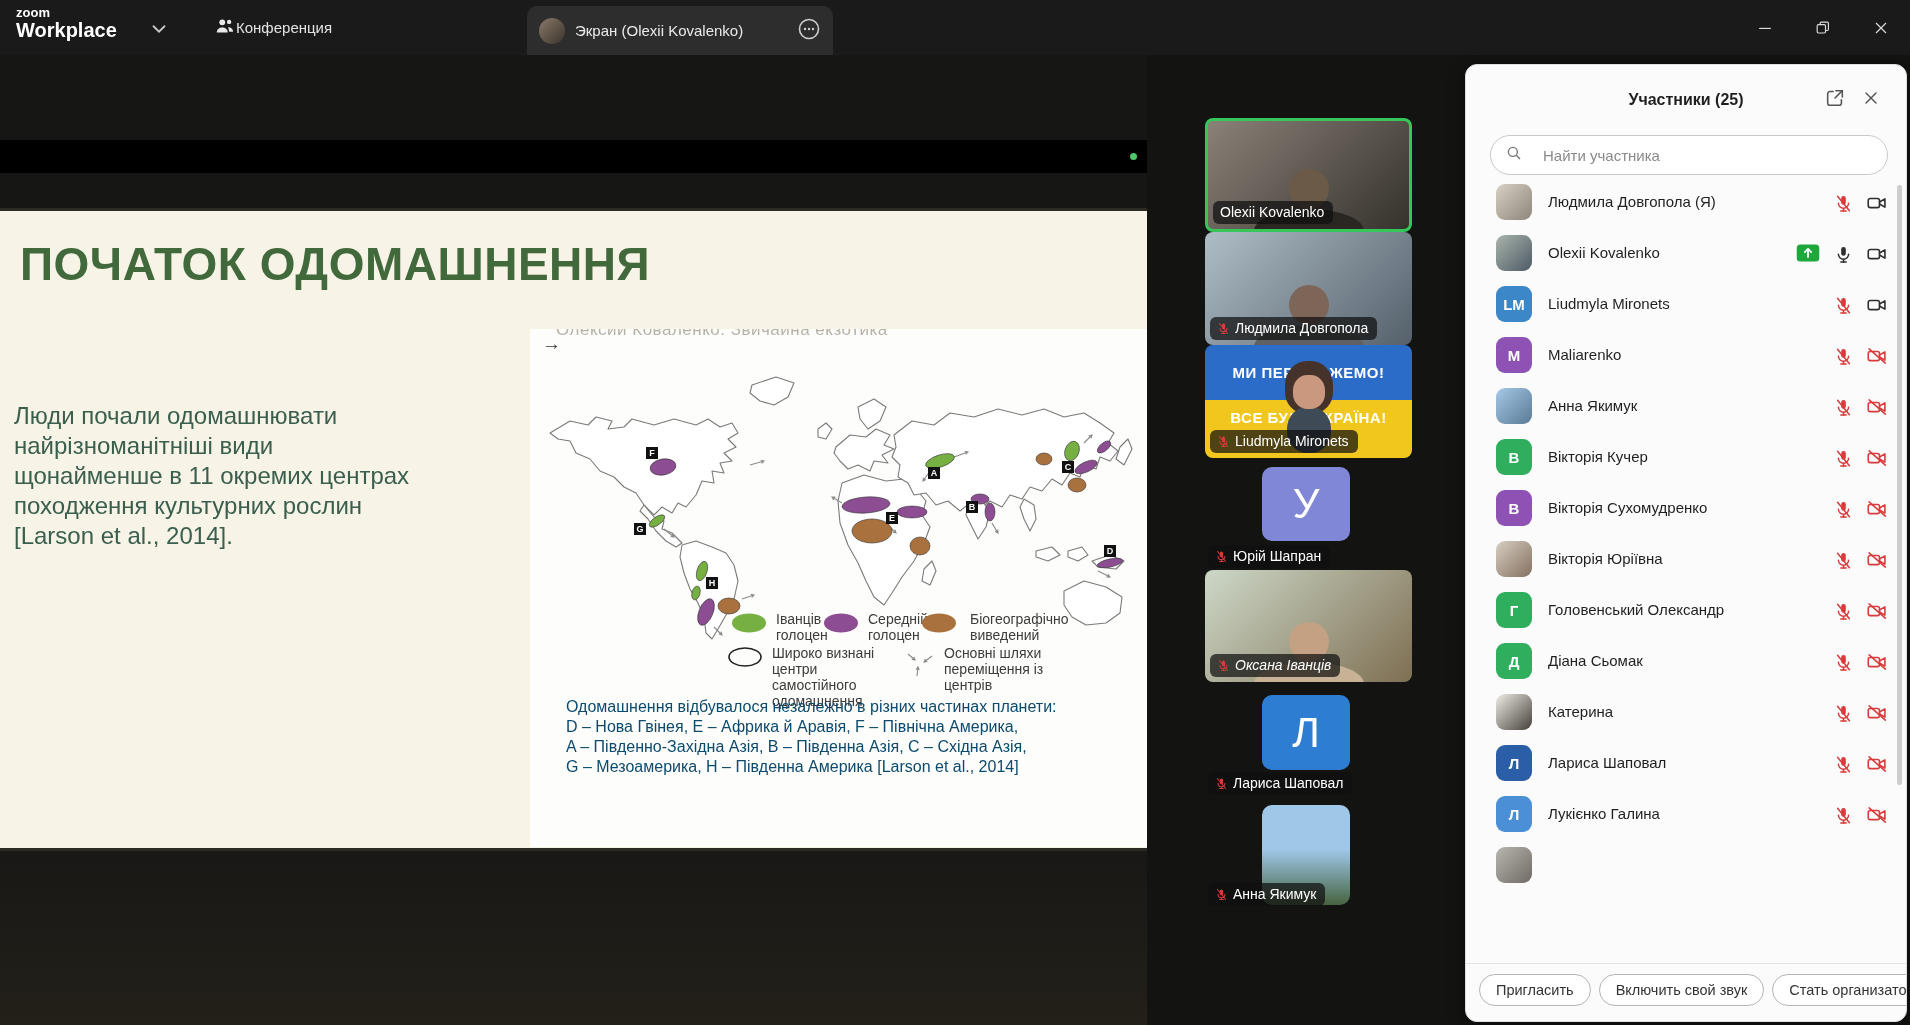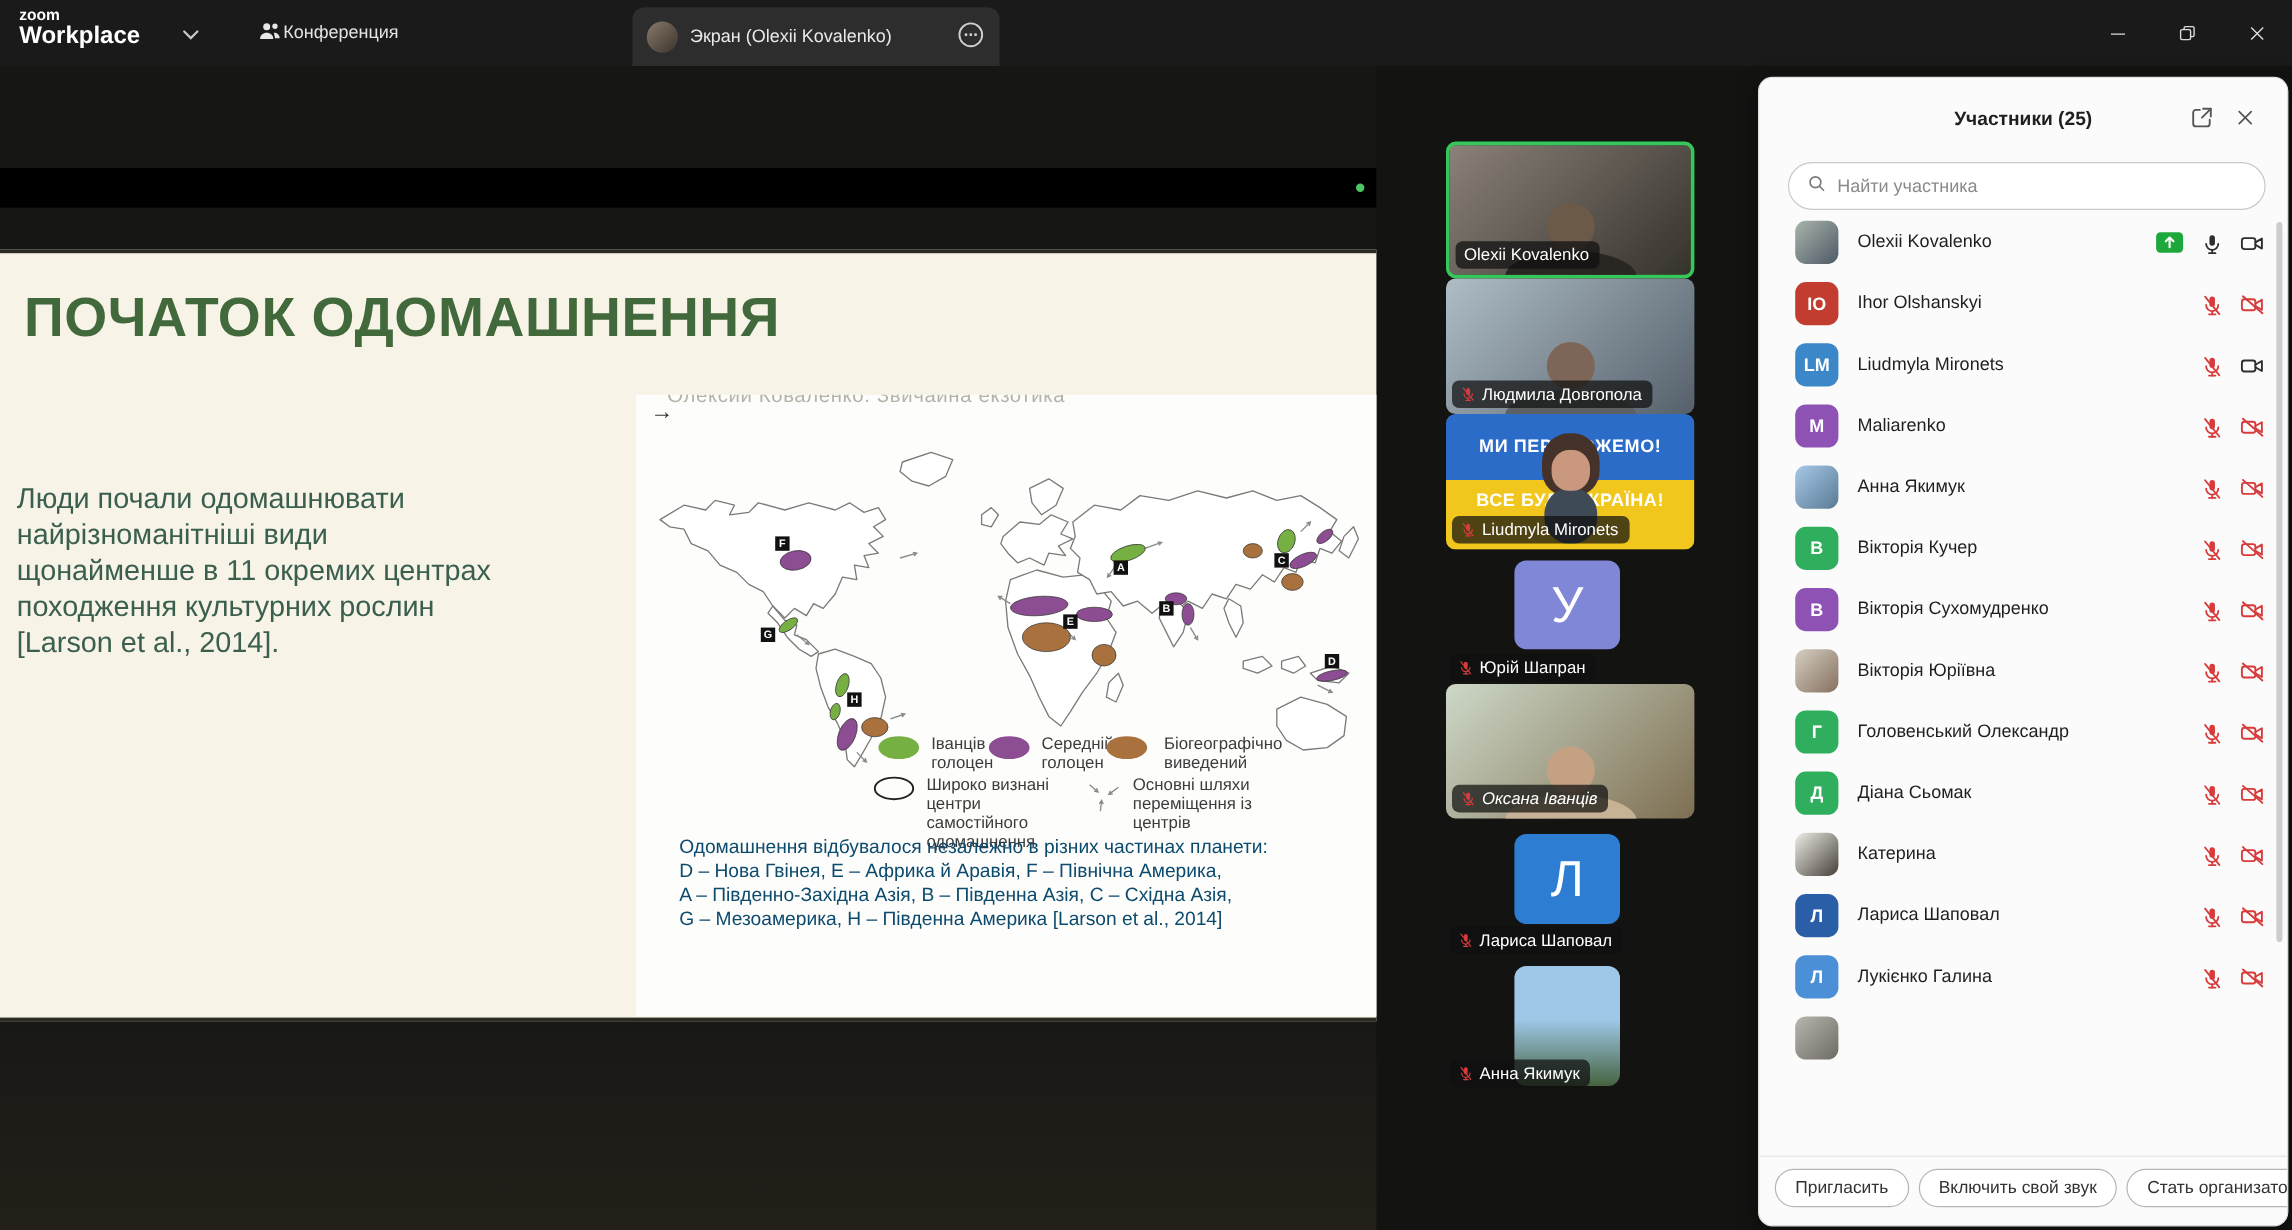--- a/index.html
+++ b/index.html
@@ -65,21 +65,21 @@
   .flag-head:after { content:""; position:absolute; left:13px; top:14px; width:32px; height:34px; border-radius:45%; background:#c9987e; box-shadow:0 38px 0 6px #3e4a56; }
   .sil { position:absolute; bottom:-2px; left:50%; transform:translateX(-50%); width:110px; height:62px; }
   .sil:before { content:""; position:absolute; left:50%; top:0; transform:translateX(-50%); width:40px; height:40px; border-radius:50%; background:var(--head,#6b5a48); }
   .sil:after { content:""; position:absolute; left:0; bottom:-22px; width:110px; height:44px; border-radius:50% 50% 0 0; background:var(--shirt,#2a2622); }
 
   
   .panel { position:absolute; left:1465px; top:64px; width:442px; height:958px; background:#fbfbfb; border:1px solid #e0e0e0; border-radius:12px; overflow:hidden; box-shadow:0 4px 18px rgba(0,0,0,0.45); }
   .panel-title { position:absolute; left:0; right:0; top:26px; text-align:center; font-size:16px; font-weight:bold; color:#1f1f1f; }
   .panel-popout { position:absolute; right:58px; top:20px; width:26px; height:26px; display:flex; align-items:center; justify-content:center; }
   .panel-close { position:absolute; right:22px; top:20px; width:26px; height:26px; display:flex; align-items:center; justify-content:center; }
-  .search { position:absolute; left:24px; top:70px; width:398px; height:40px; border:1px solid #c9c9c9; border-radius:20px; background:#fff; display:flex; align-items:center; gap:8px; padding:0 14px; }
+  .search { position:absolute; left:24px; top:70px; width:398px; height:40px; border:1px solid #c9c9c9; border-radius:20px; background:#fff; display:flex; align-items:center; gap:20px; padding:0 14px; }
   .search input { border:none; outline:none; flex:1; font-size:15px; color:#333; background:transparent; font-family:"Liberation Sans",sans-serif; }
   .search input::placeholder { color:#8a8a8a; }
   .plist { position:absolute; left:0; top:112px; width:442px; height:786px; overflow:hidden; }
   .p-row { position:relative; height:51px; }
   .p-avatar { position:absolute; left:30px; top:7px; width:36px; height:36px; border-radius:9px; display:flex; align-items:center; justify-content:center; color:#fff; font-size:15px; font-weight:bold; }
   .p-name { position:absolute; left:82px; top:16px; font-size:15px; color:#1f1f1f; white-space:nowrap; }
   .p-ic { position:absolute; top:15px; width:26px; height:22px; display:flex; align-items:center; justify-content:center; }
   .p-mic { left:364px; } .p-cam { left:398px; } .p-share { left:330px; top:16px; position:absolute; }
   .pscroll { position:absolute; right:4px; top:120px; width:5px; height:600px; border-radius:3px; background:#cdcdcd; }
   .p-divider { position:absolute; left:0; top:898px; width:442px; height:1px; background:#e4e4e4; }
@@ -413,20 +413,43 @@
       <span>
         <svg viewBox="0 0 24 24" width="18" height="18" fill="none" stroke="#777" stroke-width="1.8">
             <circle cx="10.5" cy="10.5" r="6"></circle>
             <line x1="15" y1="15" x2="20" y2="20"></line>
           </svg>
       </span>
       <input type="text" placeholder="Найти участника" style="">
     </div>
     <div class="plist" id="plist">
         <div class="p-row">
+          <div class="p-avatar" style="background: linear-gradient(135deg, rgb(217, 208, 196), rgb(141, 134, 123));"></div>
+          <span class="p-name">Людмила Довгопола (Я)</span>
+          <span class="p-ic p-mic">
+            <svg viewBox="0 0 24 24" width="19" height="19">
+              <g fill="none" stroke="#d83b3b" stroke-width="1.9" stroke-linecap="round">
+                <rect x="9.1" y="2.6" width="5.8" height="11" rx="2.9" fill="#d83b3b" stroke="none"></rect>
+                <path d="M5.6 11.6a6.4 6.4 0 0 0 12.8 0"></path>
+                <line x1="12" y1="18.2" x2="12" y2="21.4"></line>
+                <line x1="8.6" y1="21.4" x2="15.4" y2="21.4"></line>
+                <line x1="4.5" y1="2.8" x2="19.5" y2="21.2"></line>
+              </g>
+            </svg>
+          </span>
+          <span class="p-ic p-cam">
+            <svg viewBox="0 0 26 24" width="22" height="20">
+              <g fill="none" stroke="#2e2e2e" stroke-width="1.9" stroke-linejoin="round" stroke-linecap="round">
+                <rect x="2.5" y="6.5" width="13.5" height="11" rx="2.5"></rect>
+                <path d="M16 10.8l6.5-3.8v10l-6.5-3.8"></path>
+              </g>
+            </svg>
+          </span>
+        </div>
+        <div class="p-row">
           <div class="p-avatar" style="background: linear-gradient(135deg, rgb(169, 180, 171), rgb(78, 90, 102));"></div>
           <span class="p-name">Olexii  Kovalenko</span>
           <span class="p-share"><svg viewBox="0 0 26 20" width="24" height="18">
               <rect x="0.5" y="0.5" width="25" height="19" rx="4" fill="#1ea83c"></rect>
               <g stroke="#fff" stroke-width="2" fill="none" stroke-linecap="round" stroke-linejoin="round">
                 <line x1="13" y1="14.5" x2="13" y2="6"></line>
                 <path d="M9.5 9L13 5.5 16.5 9"></path>
               </g>
             </svg></span>
           <span class="p-ic p-mic">
@@ -442,44 +465,20 @@
           <span class="p-ic p-cam">
             <svg viewBox="0 0 26 24" width="22" height="20">
               <g fill="none" stroke="#2e2e2e" stroke-width="1.9" stroke-linejoin="round" stroke-linecap="round">
                 <rect x="2.5" y="6.5" width="13.5" height="11" rx="2.5"></rect>
                 <path d="M16 10.8l6.5-3.8v10l-6.5-3.8"></path>
               </g>
             </svg>
           </span>
         </div>
         <div class="p-row">
-          <div class="p-avatar" style="background: rgb(194, 61, 48);">IO</div>
-          <span class="p-name">Ihor Olshanskyi</span>
-          <span class="p-ic p-mic">
-            <svg viewBox="0 0 24 24" width="19" height="19">
-              <g fill="none" stroke="#d83b3b" stroke-width="1.9" stroke-linecap="round">
-                <rect x="9.1" y="2.6" width="5.8" height="11" rx="2.9" fill="#d83b3b" stroke="none"></rect>
-                <path d="M5.6 11.6a6.4 6.4 0 0 0 12.8 0"></path>
-                <line x1="12" y1="18.2" x2="12" y2="21.4"></line>
-                <line x1="8.6" y1="21.4" x2="15.4" y2="21.4"></line>
-                <line x1="4.5" y1="2.8" x2="19.5" y2="21.2"></line>
-              </g>
-            </svg>
-          </span>
-          <span class="p-ic p-cam">
-            <svg viewBox="0 0 26 24" width="22" height="20">
-              <g fill="none" stroke="#d83b3b" stroke-width="1.9" stroke-linejoin="round" stroke-linecap="round">
-                <rect x="2.5" y="6.5" width="13.5" height="11" rx="2.5"></rect>
-                <path d="M16 10.8l6.5-3.8v10l-6.5-3.8"></path>
-                <line x1="3.5" y1="3.5" x2="23" y2="20.5"></line>
-              </g>
-            </svg>
-          </span>
-        </div>
-        <div class="p-row">
           <div class="p-avatar" style="background: rgb(59, 135, 200);">LM</div>
           <span class="p-name">Liudmyla Mironets</span>
           <span class="p-ic p-mic">
             <svg viewBox="0 0 24 24" width="19" height="19">
               <g fill="none" stroke="#d83b3b" stroke-width="1.9" stroke-linecap="round">
                 <rect x="9.1" y="2.6" width="5.8" height="11" rx="2.9" fill="#d83b3b" stroke="none"></rect>
                 <path d="M5.6 11.6a6.4 6.4 0 0 0 12.8 0"></path>
                 <line x1="12" y1="18.2" x2="12" y2="21.4"></line>
                 <line x1="8.6" y1="21.4" x2="15.4" y2="21.4"></line>
                 <line x1="4.5" y1="2.8" x2="19.5" y2="21.2"></line>

